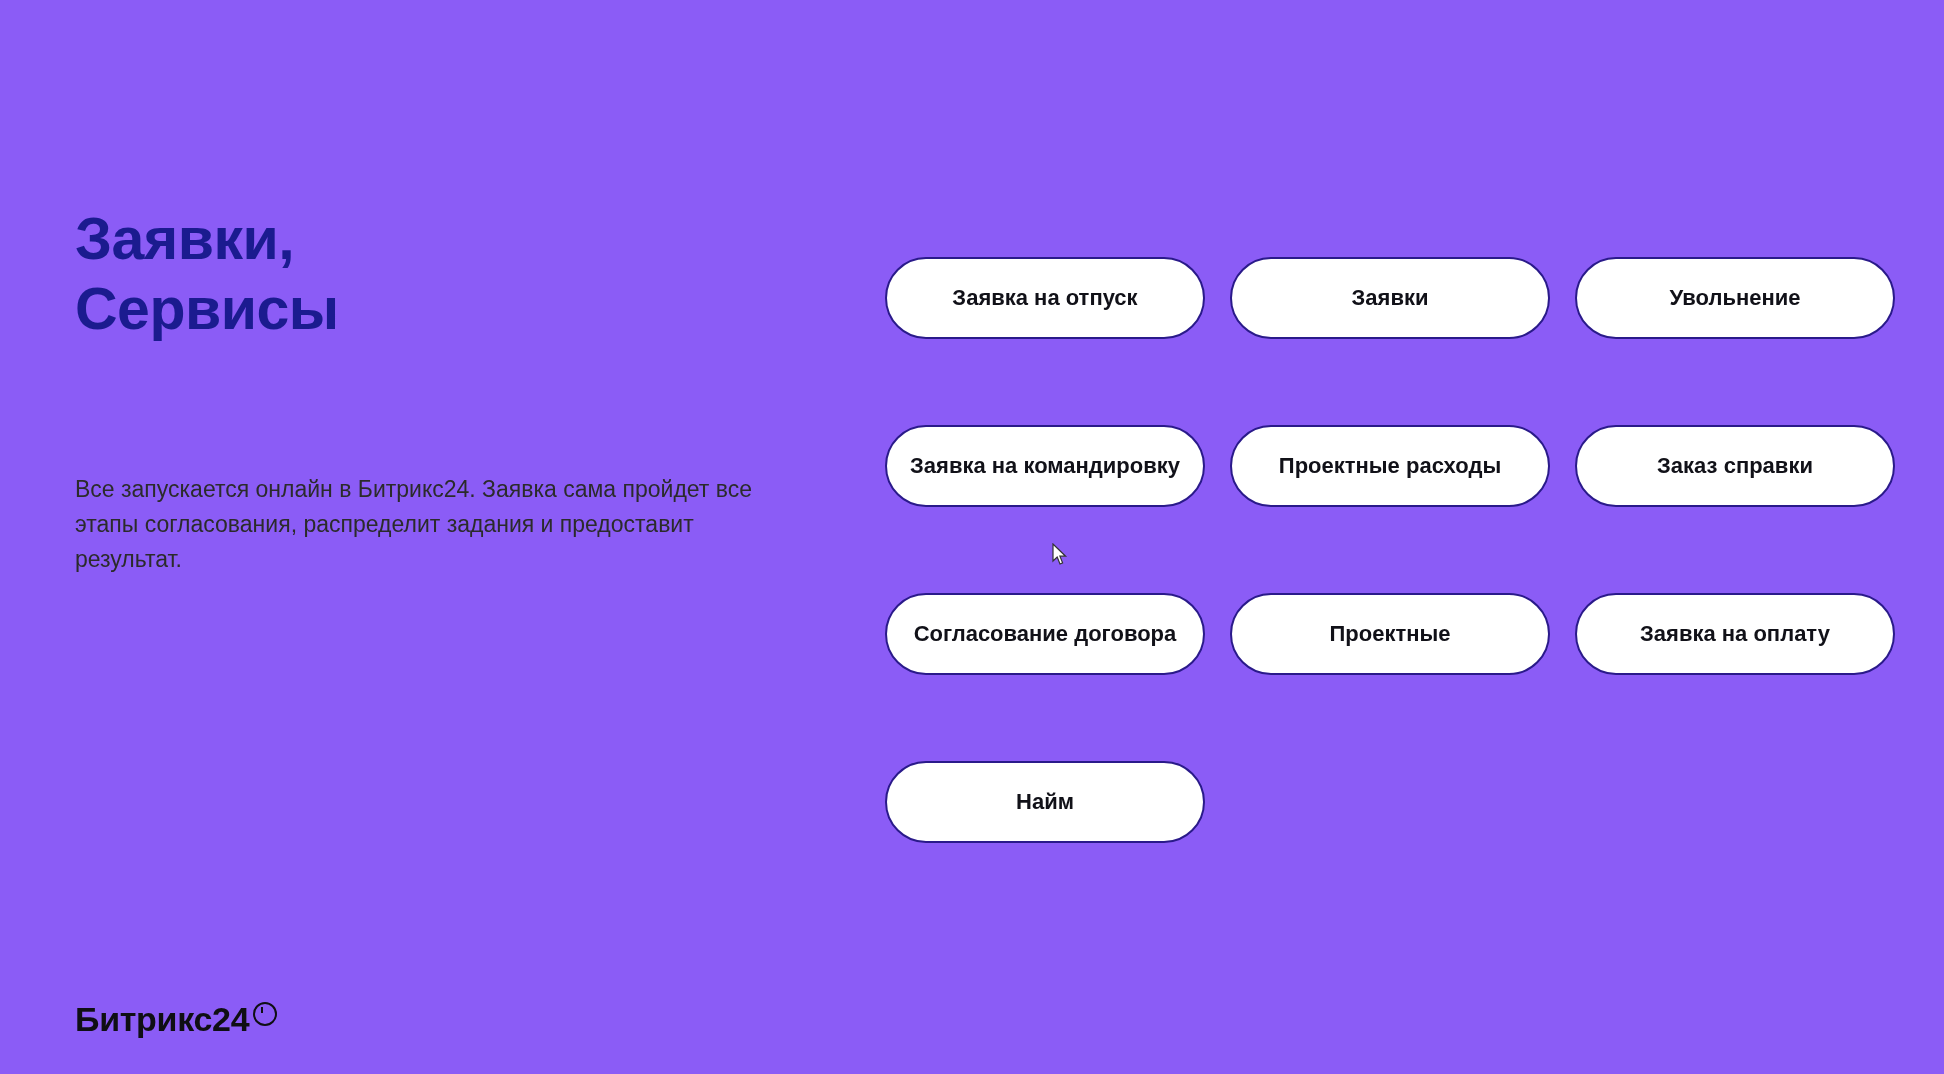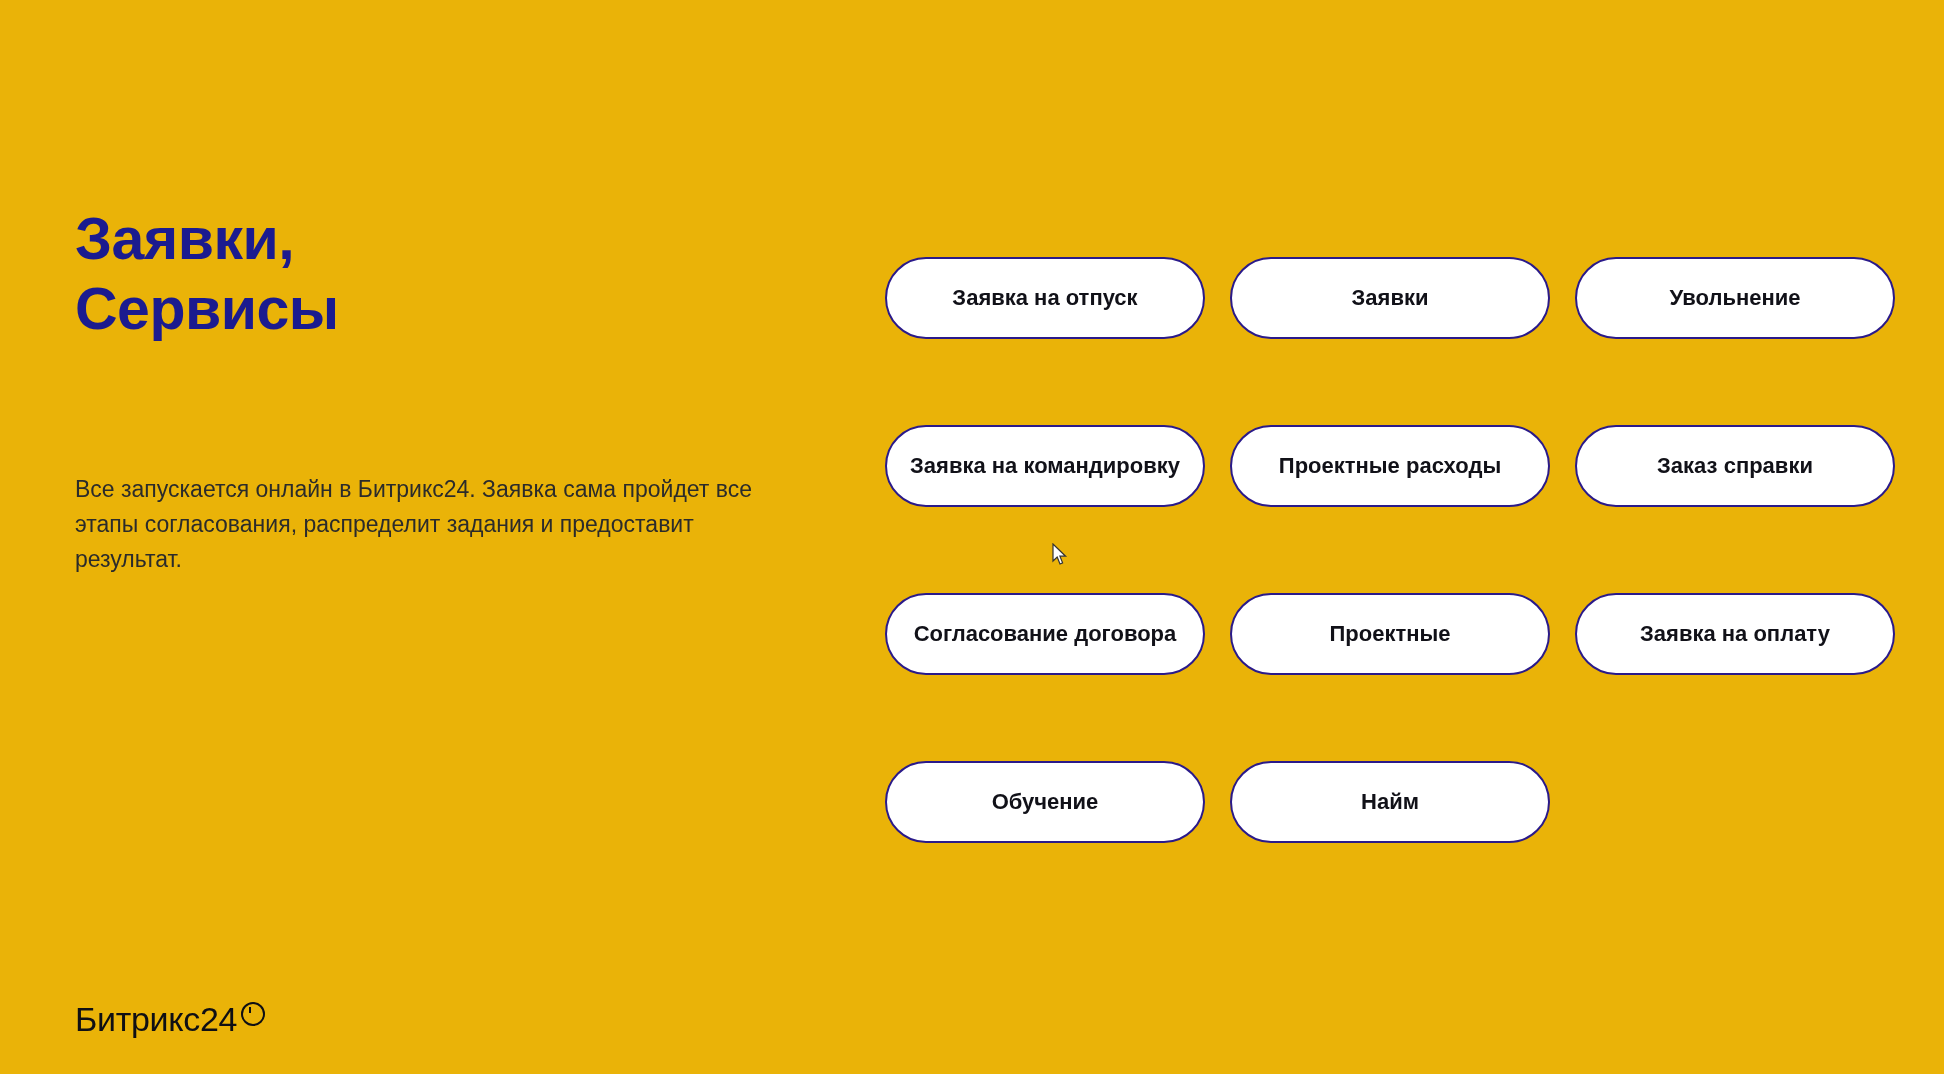--- a/index.html
+++ b/index.html
@@ -12,21 +12,21 @@
     height: 1074px;
     position: relative;
     overflow: hidden;
     font-family: "Liberation Sans", sans-serif;
     -webkit-font-smoothing: antialiased;
   }
 
   .slide {
     position: absolute;
     inset: 0;
-    background: #eab308;
+    background: #8b5cf6;
   }
 
   
   .left-col {
     position: absolute;
     left: 75px;
     top: 205px;
     width: 700px;
   }
 
@@ -57,21 +57,21 @@
   }
 
   
   .logo {
     position: absolute;
     left: 75px;
     top: 1000px;
     display: flex;
     align-items: center;
     font-size: 34px;
-    font-weight: 400;
+    font-weight: 700;
     color: #0f0f14;
     letter-spacing: -0.3px;
   }
   .logo .logo-mark {
     display: inline-block;
     margin-left: 4px;
     width: 20px;
     height: 20px;
     border: 2.5px solid #0f0f14;
     border-radius: 50%;
@@ -148,21 +148,20 @@
   <div class="pill-grid">
     <div class="pill">Заявка на отпуск</div>
     <div class="pill">Заявки</div>
     <div class="pill">Увольнение</div>
     <div class="pill">Заявка на командировку</div>
     <div class="pill">Проектные расходы</div>
     <div class="pill">Заказ справки</div>
     <div class="pill">Согласование договора</div>
     <div class="pill">Проектные</div>
     <div class="pill">Заявка на оплату</div>
-    <div class="pill">Обучение</div>
     <div class="pill">Найм</div>
   </div>
 
   <div class="logo">
     <span>Битрикс24</span>
     <span class="logo-mark"></span>
   </div>
 
   <svg class="cursor" viewBox="0 0 18 24" xmlns="http://www.w3.org/2000/svg">
     <path d="M1 1 L1 18 L5.2 14 L8 21 L10.6 19.9 L7.9 13.2 L13.6 13.2 Z" fill="#ffffff" stroke="#333333" stroke-width="1.2"></path>

